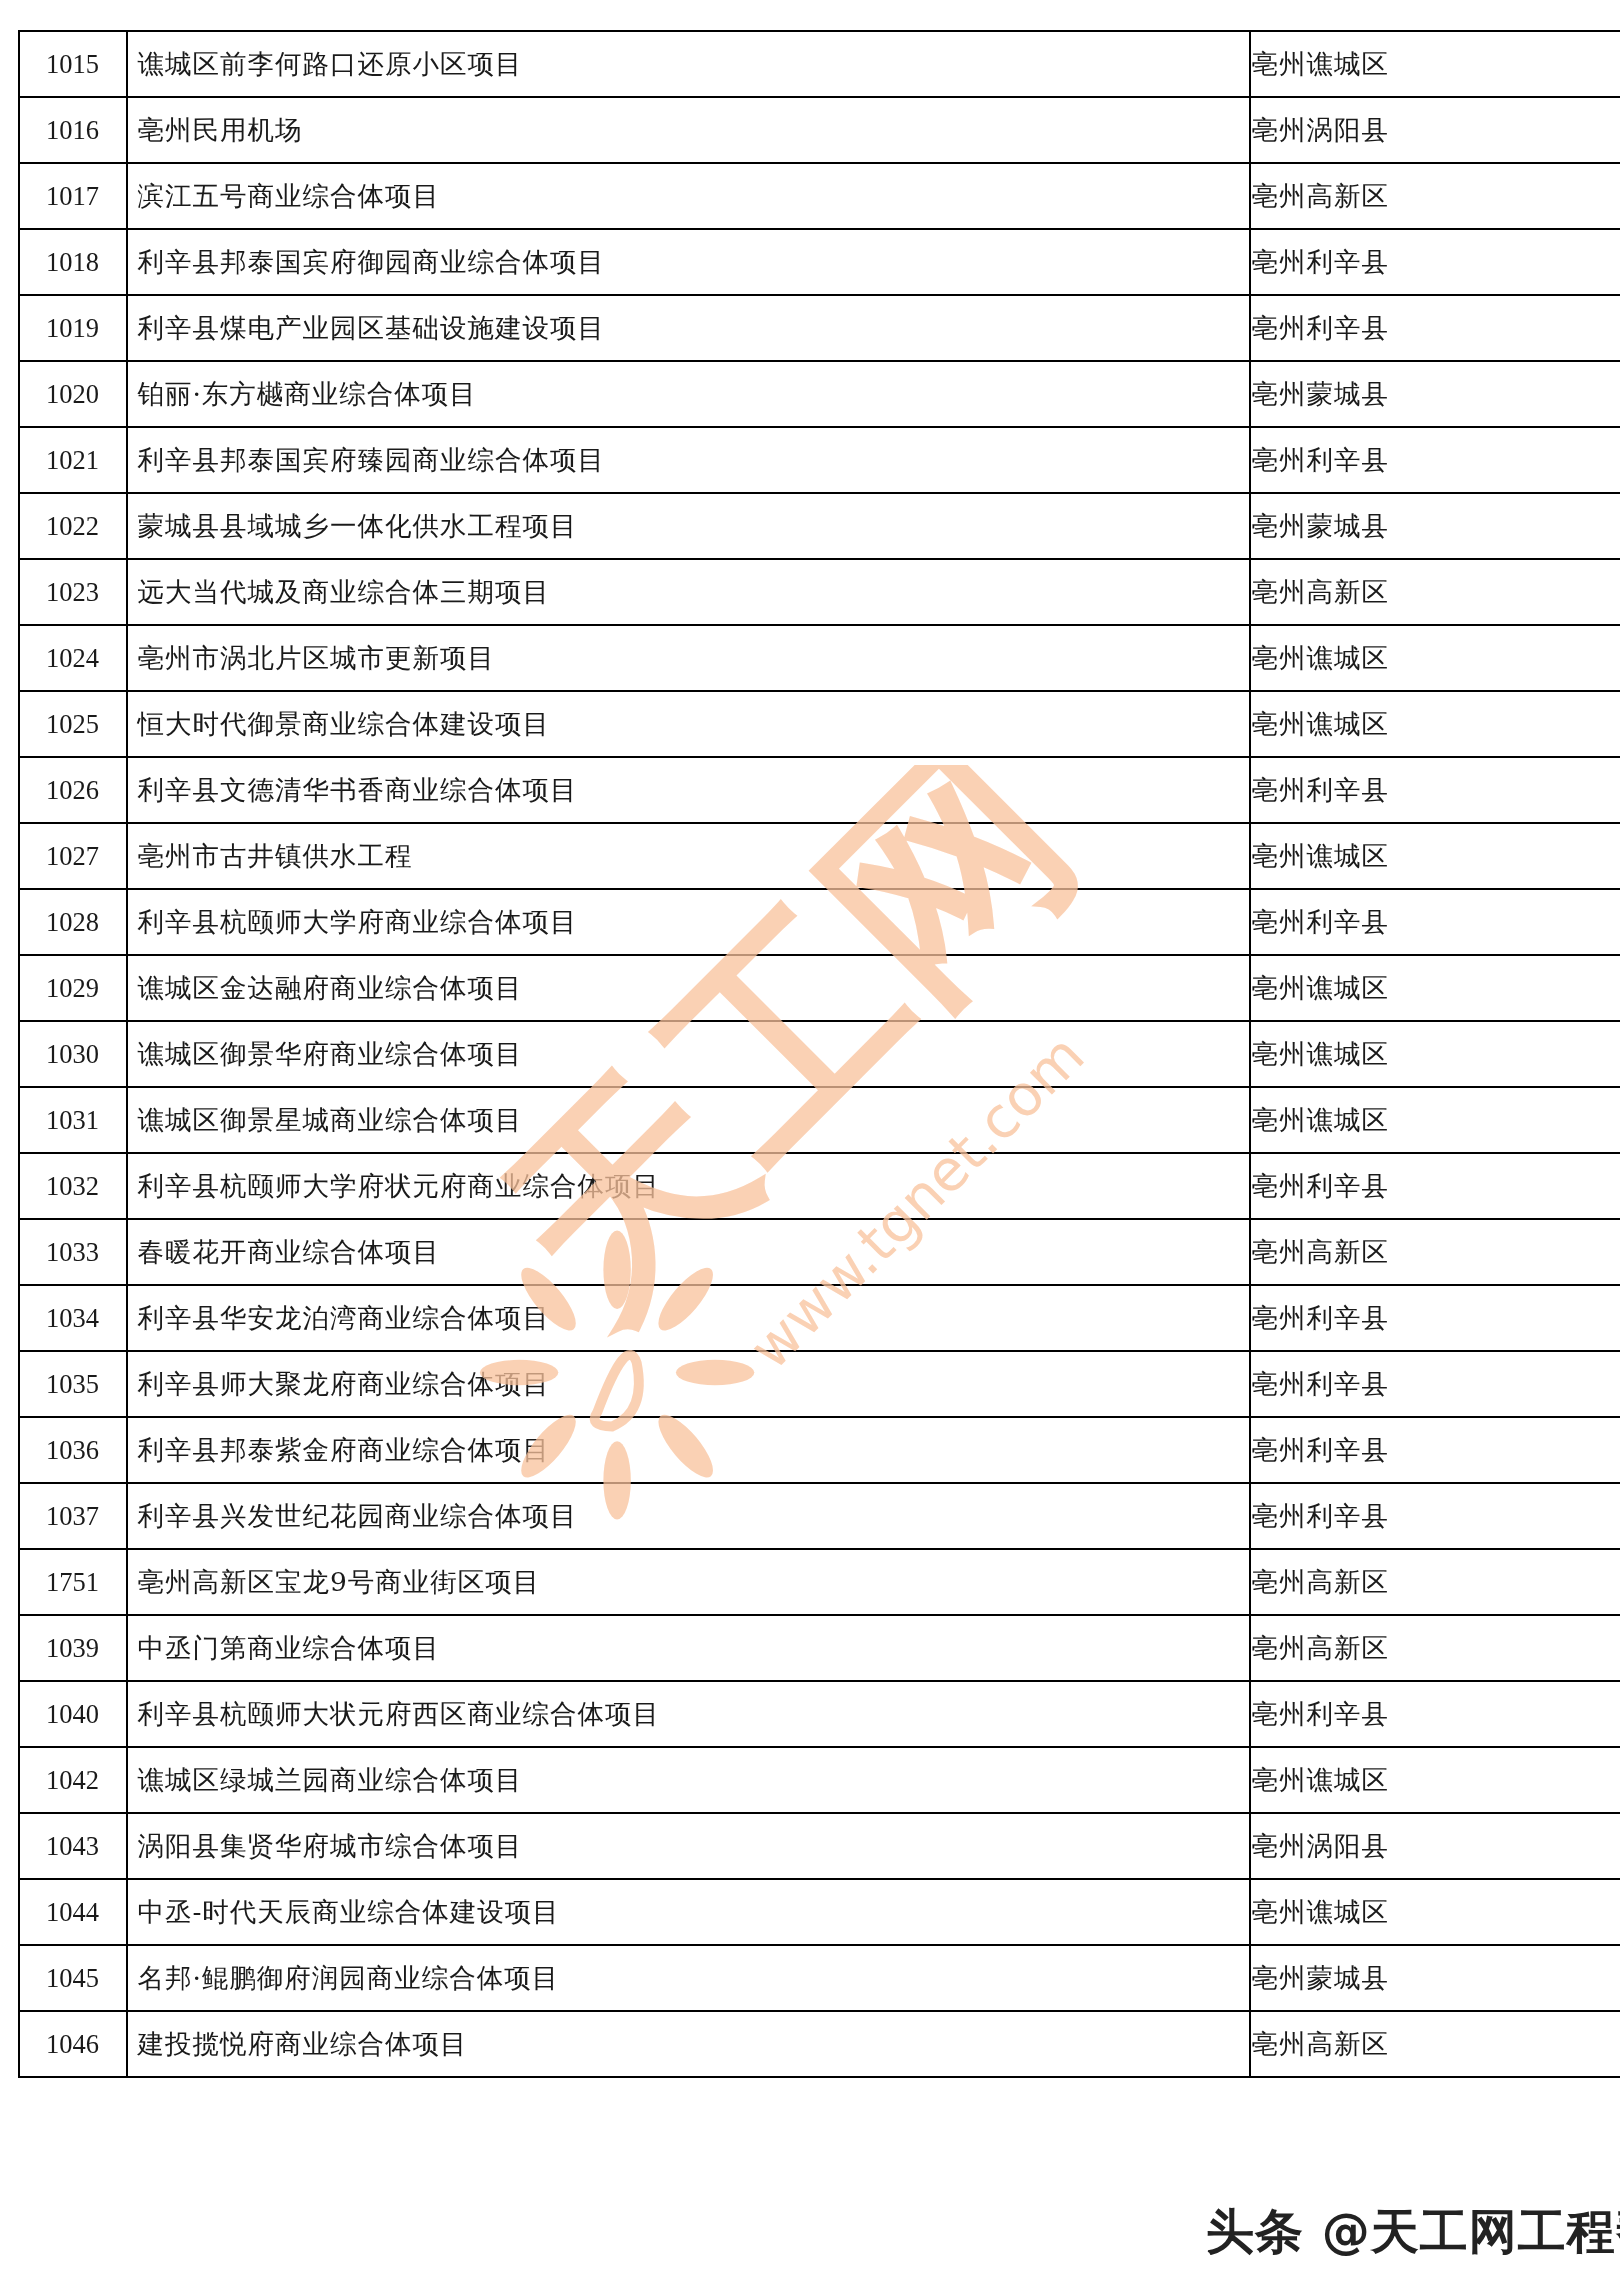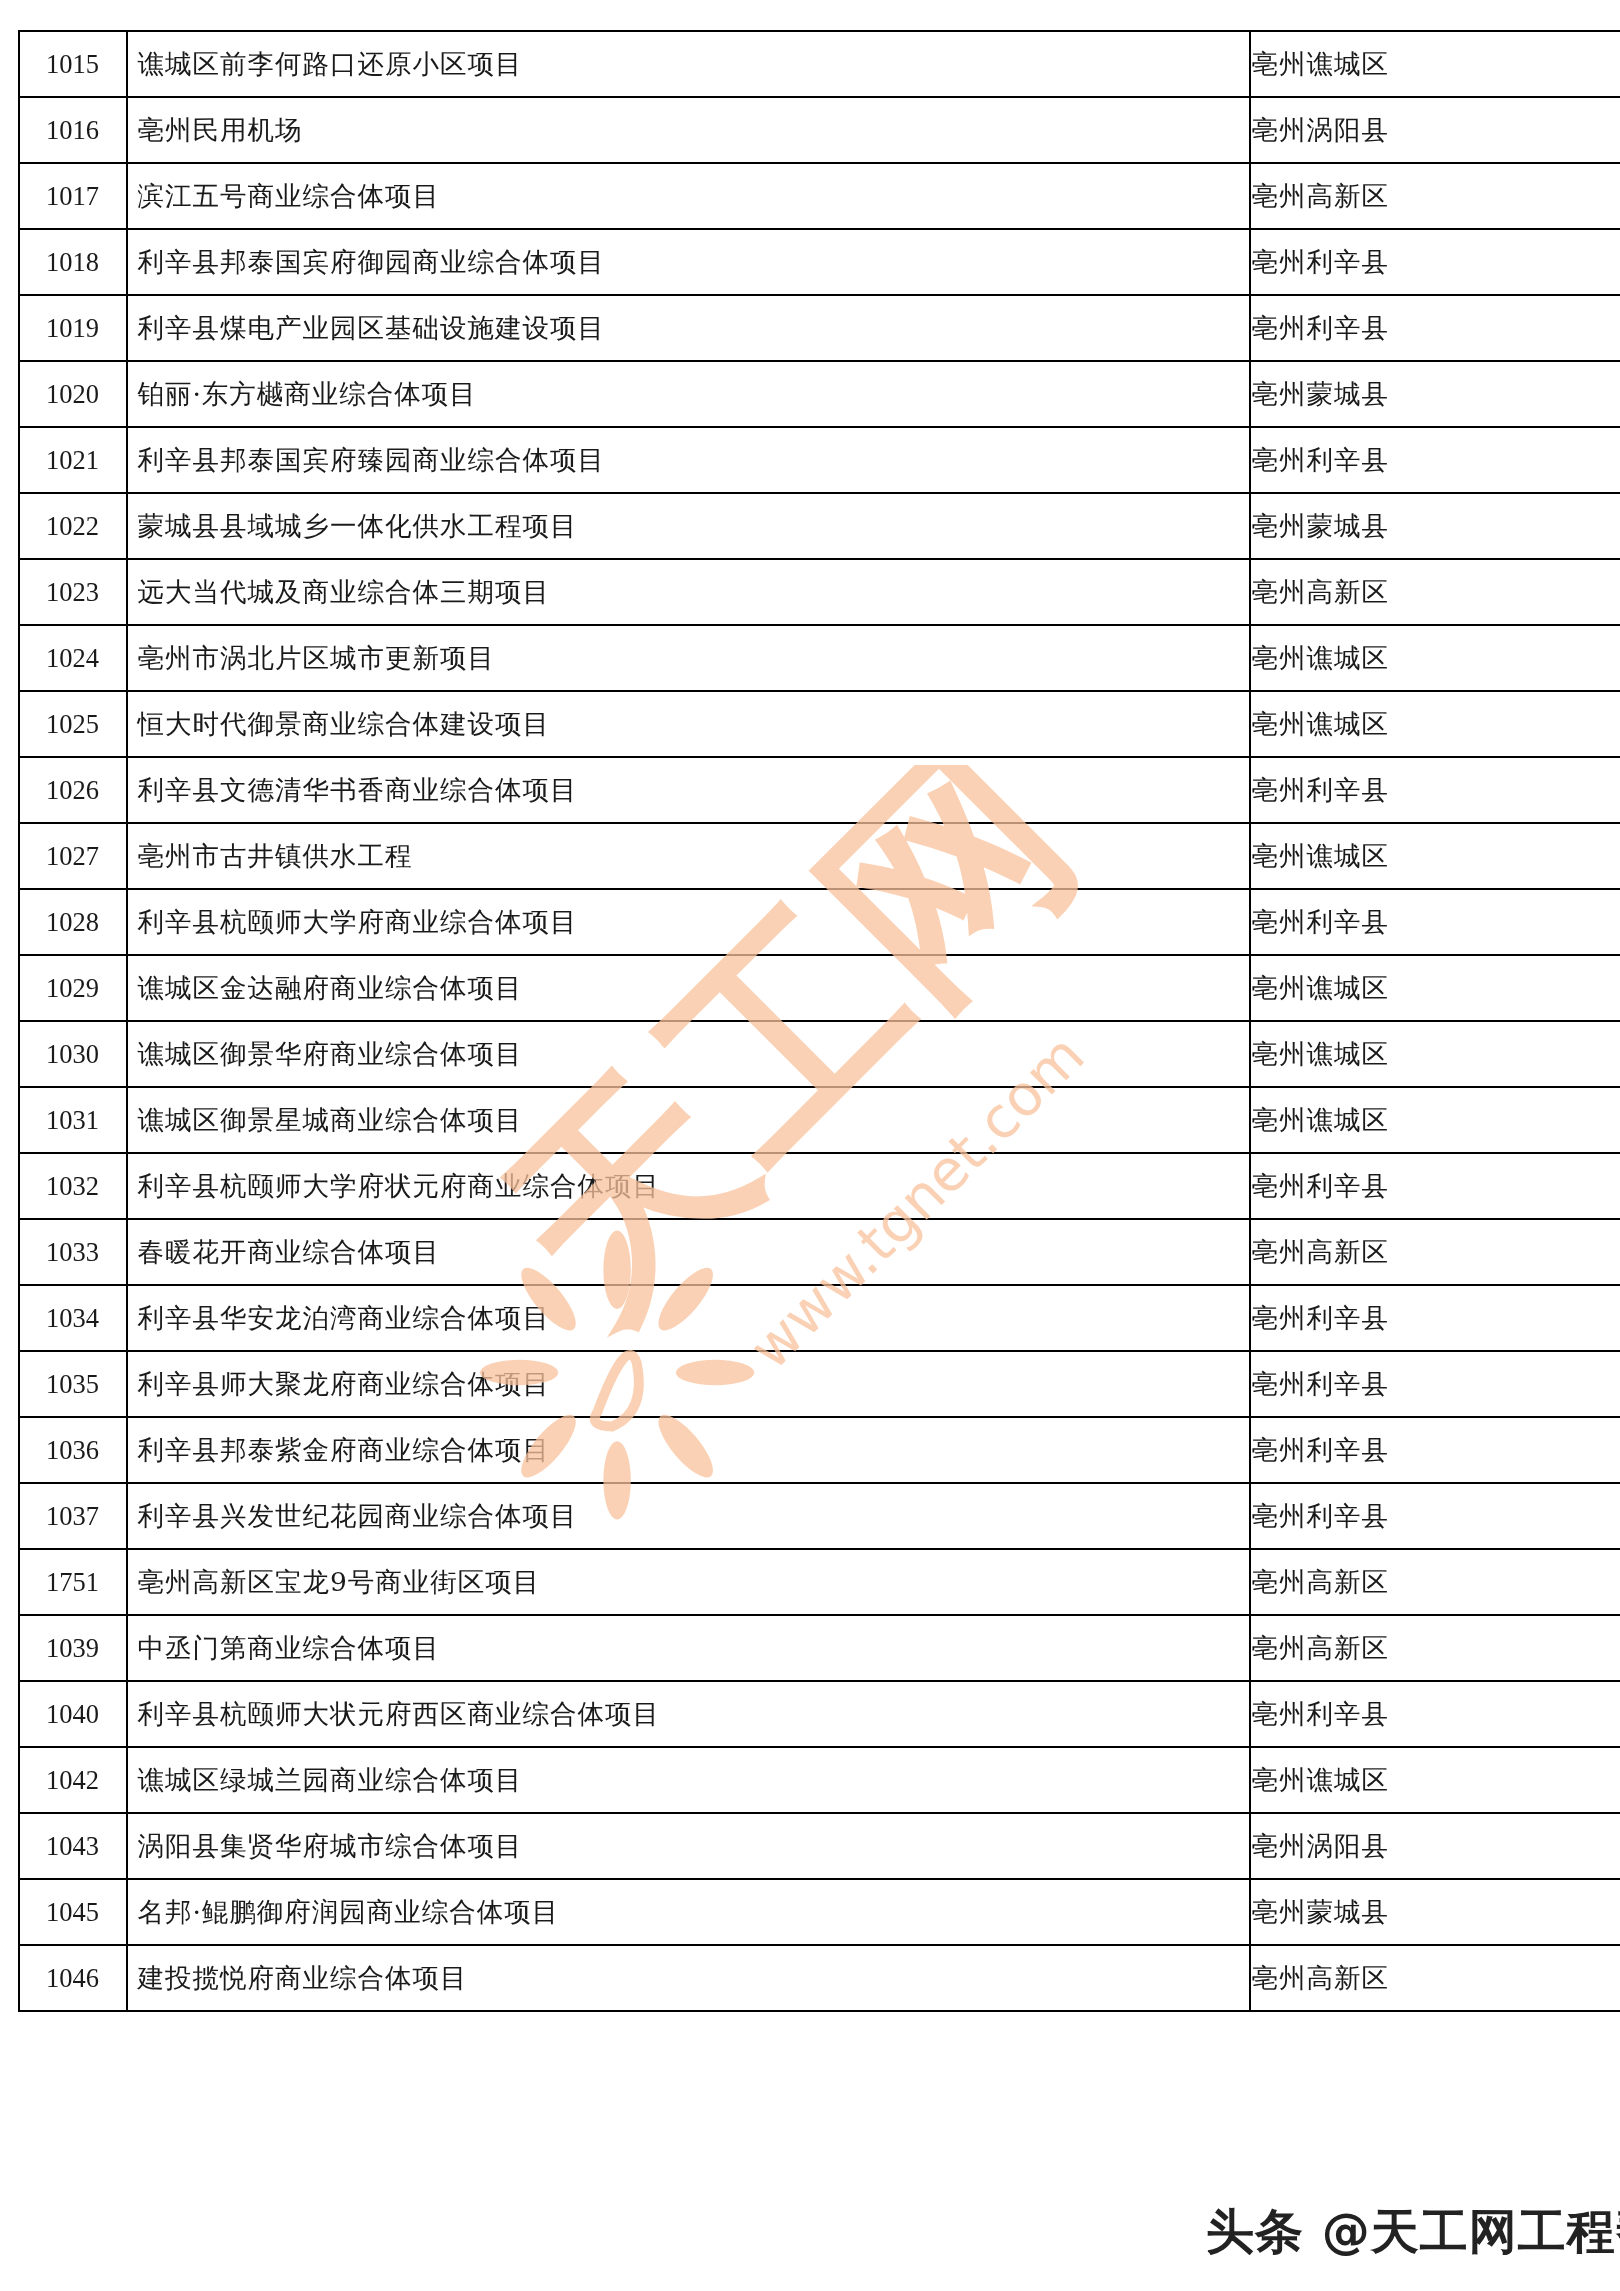--- a/index.html
+++ b/index.html
@@ -176,20 +176,25 @@
       </tr>
       <tr>
         <td class="col-no">1042</td>
         <td class="col-name">谯城区绿城兰园商业综合体项目</td>
         <td class="col-region">亳州谯城区</td>
       </tr>
       <tr>
         <td class="col-no">1043</td>
         <td class="col-name">涡阳县集贤华府城市综合体项目</td>
         <td class="col-region">亳州涡阳县</td>
+      </tr>
+      <tr>
+        <td class="col-no">1044</td>
+        <td class="col-name">中丞-时代天辰商业综合体建设项目</td>
+        <td class="col-region">亳州谯城区</td>
       </tr>
       <tr>
         <td class="col-no">1045</td>
         <td class="col-name">名邦·鲲鹏御府润园商业综合体项目</td>
         <td class="col-region">亳州蒙城县</td>
       </tr>
       <tr>
         <td class="col-no">1046</td>
         <td class="col-name">建投揽悦府商业综合体项目</td>
         <td class="col-region">亳州高新区</td>

